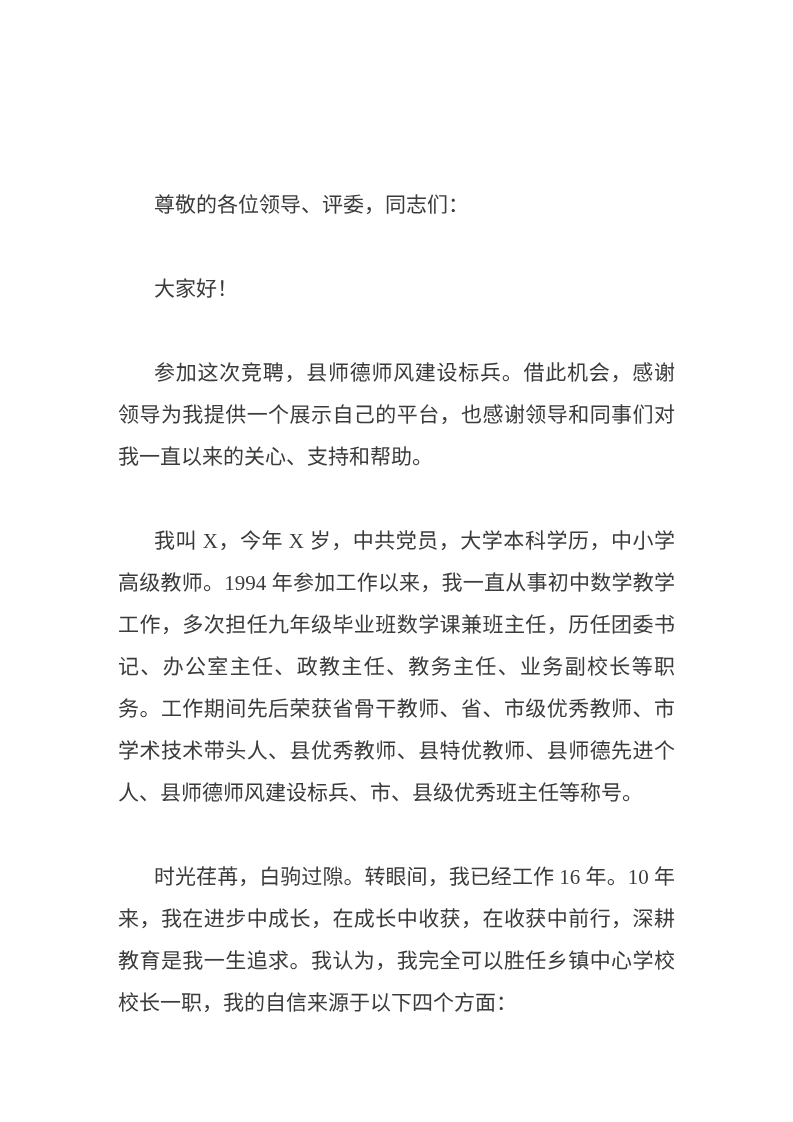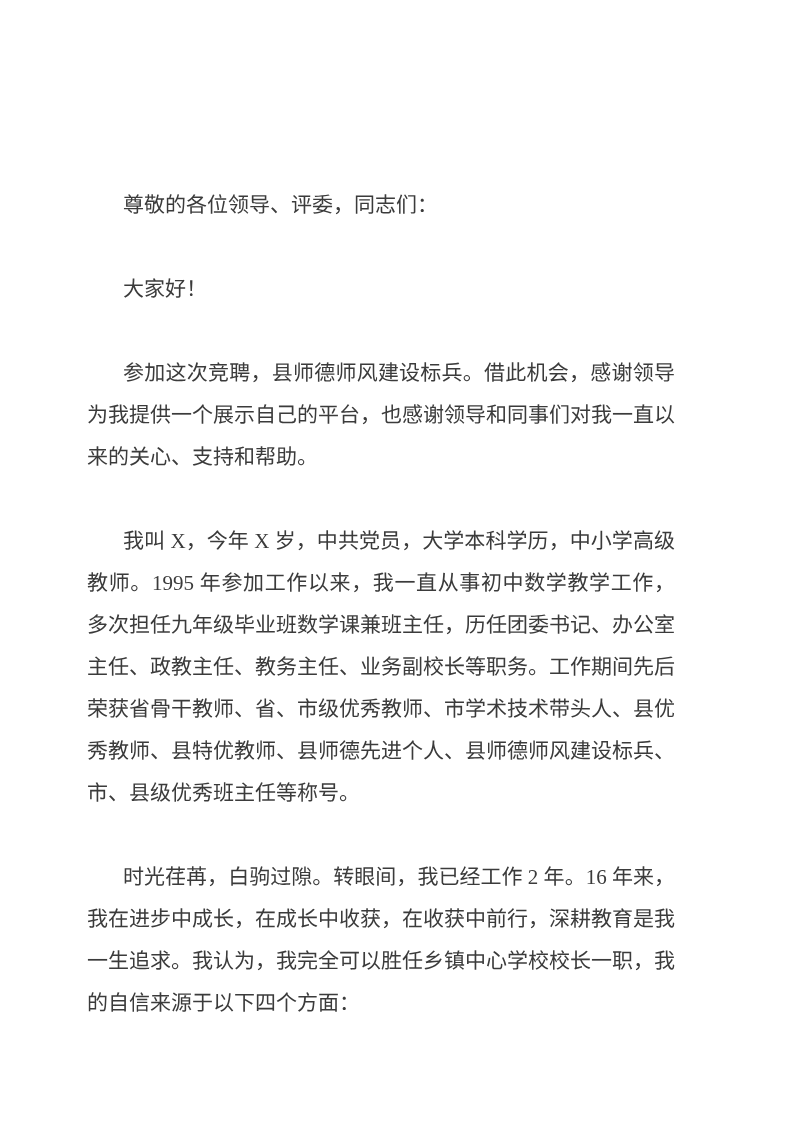--- a/index.html
+++ b/index.html
@@ -8,35 +8,35 @@
     background: #ffffff;
   }
   .page {
     position: relative;
     width: 793px;
     height: 1122px;
     margin: 0 auto;
     background: #ffffff;
     overflow: hidden;
     box-sizing: border-box;
-    padding: 184px 118px 0 87px;
+    padding: 184px 118px 0 118px;
     font-family: "Liberation Serif", "DejaVu Serif", serif;
     font-size: 21px;
     line-height: 42px;
     color: var(--text-color, #3b3b3b);
   }
   .page p {
     margin: 0 0 42px 0;
     text-indent: 36px;
     text-align: justify;
     word-break: break-all;
   }
 </style>
 </head>
 <body style="background: rgb(255, 255, 255);">
 
 <div class="page">
   <p>尊敬的各位领导、评委，同志们：</p>
   <p>大家好！</p>
   <p>参加这次竞聘，县师德师风建设标兵。借此机会，感谢领导为我提供一个展示自己的平台，也感谢领导和同事们对我一直以来的关心、支持和帮助。</p>
-  <p>我叫 X，今年 X 岁，中共党员，大学本科学历，中小学高级教师。1995 年参加工作以来，我一直从事初中数学教学工作，多次担任九年级毕业班数学课兼班主任，历任团委书记、办公室主任、政教主任、教务主任、业务副校长等职务。工作期间先后荣获省骨干教师、省、市级优秀教师、市学术技术带头人、县优秀教师、县特优教师、县师德先进个人、县师德师风建设标兵、市、县级优秀班主任等称号。</p>
-  <p>时光荏苒，白驹过隙。转眼间，我已经工作 2 年。16 年来，我在进步中成长，在成长中收获，在收获中前行，深耕教育是我一生追求。我认为，我完全可以胜任乡镇中心学校校长一职，我的自信来源于以下四个方面：</p>
+  <p>我叫 X，今年 X 岁，中共党员，大学本科学历，中小学高级教师。1994 年参加工作以来，我一直从事初中数学教学工作，多次担任九年级毕业班数学课兼班主任，历任团委书记、办公室主任、政教主任、教务主任、业务副校长等职务。工作期间先后荣获省骨干教师、省、市级优秀教师、市学术技术带头人、县优秀教师、县特优教师、县师德先进个人、县师德师风建设标兵、市、县级优秀班主任等称号。</p>
+  <p>时光荏苒，白驹过隙。转眼间，我已经工作 16 年。10 年来，我在进步中成长，在成长中收获，在收获中前行，深耕教育是我一生追求。我认为，我完全可以胜任乡镇中心学校校长一职，我的自信来源于以下四个方面：</p>
 </div>
 
 </body></html>

